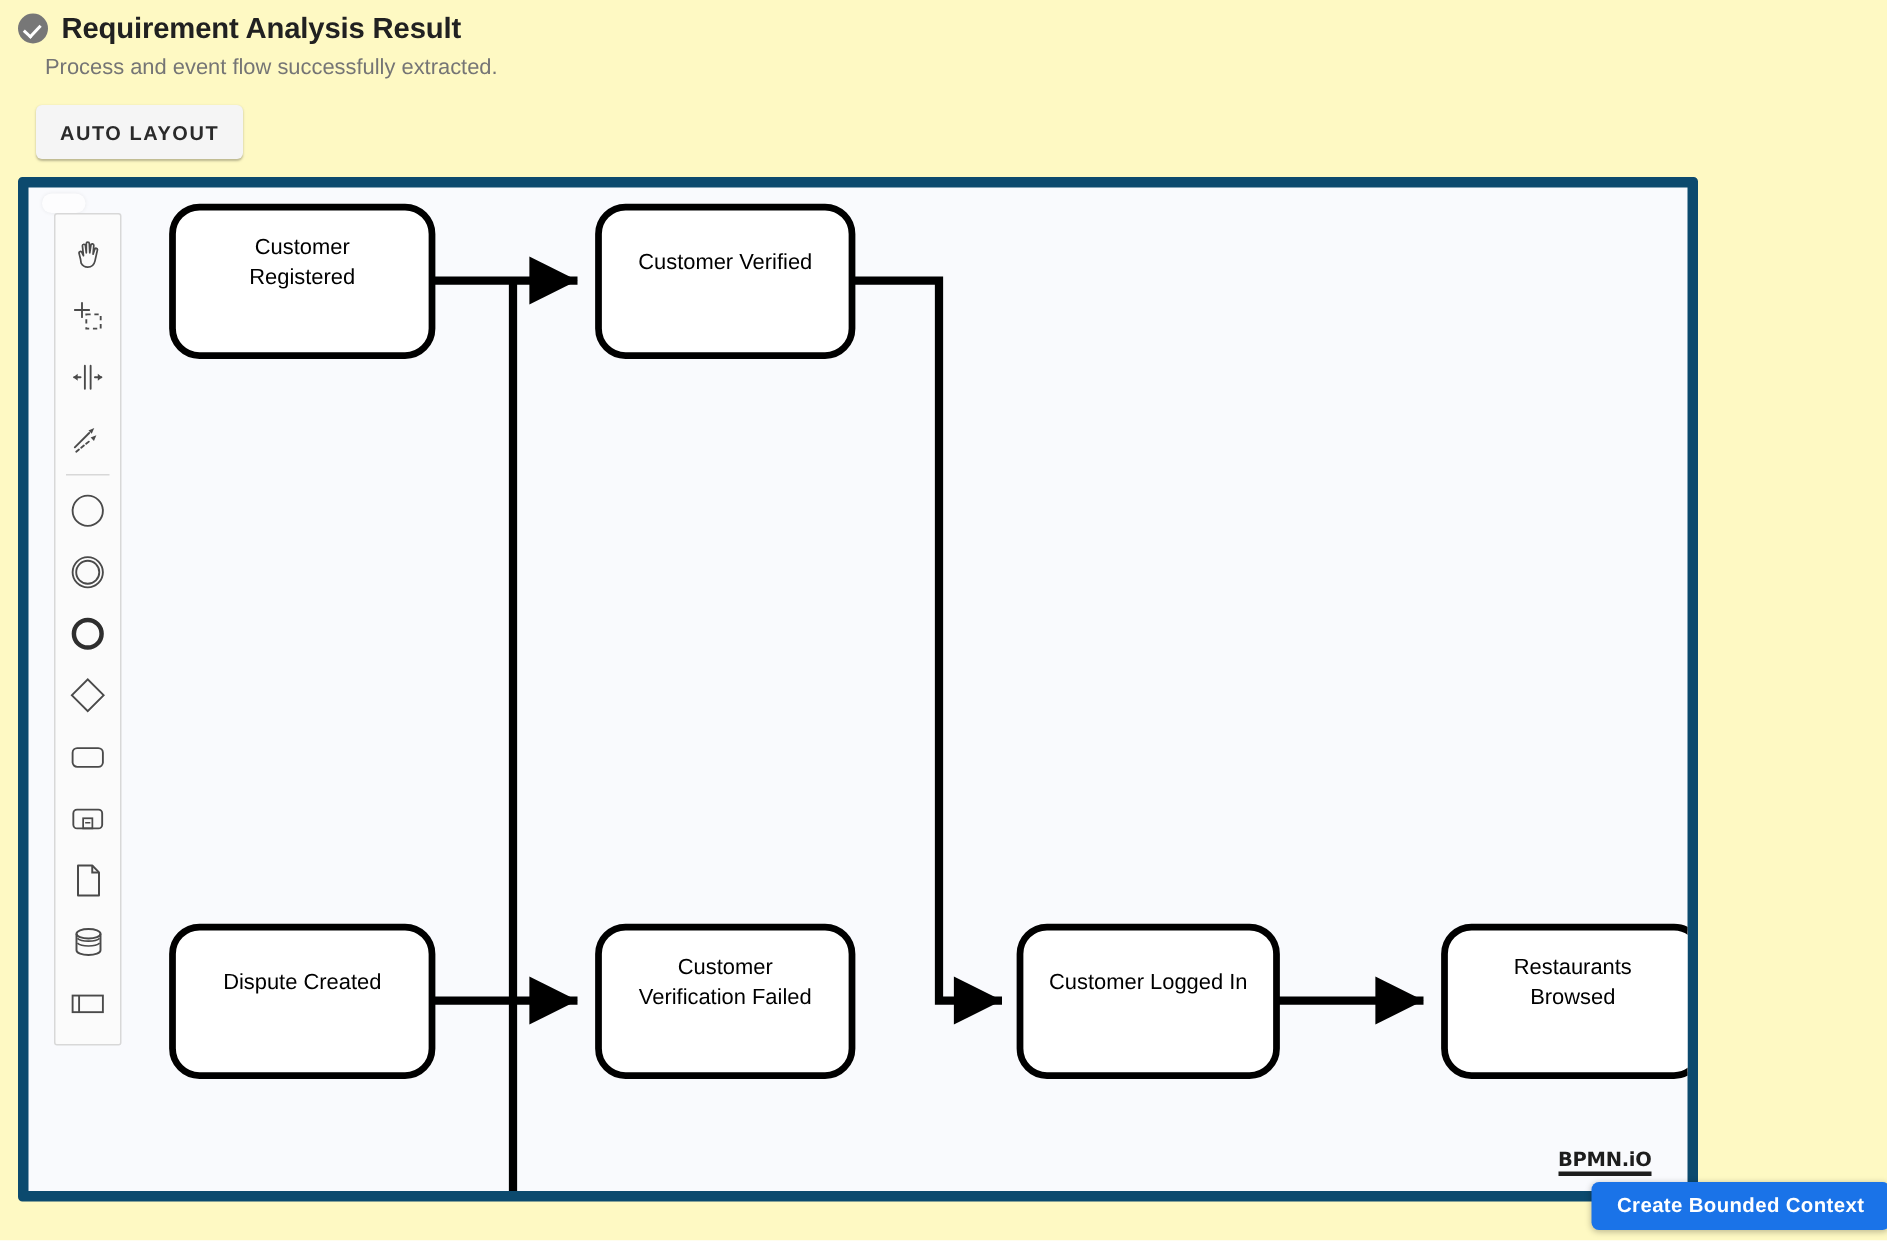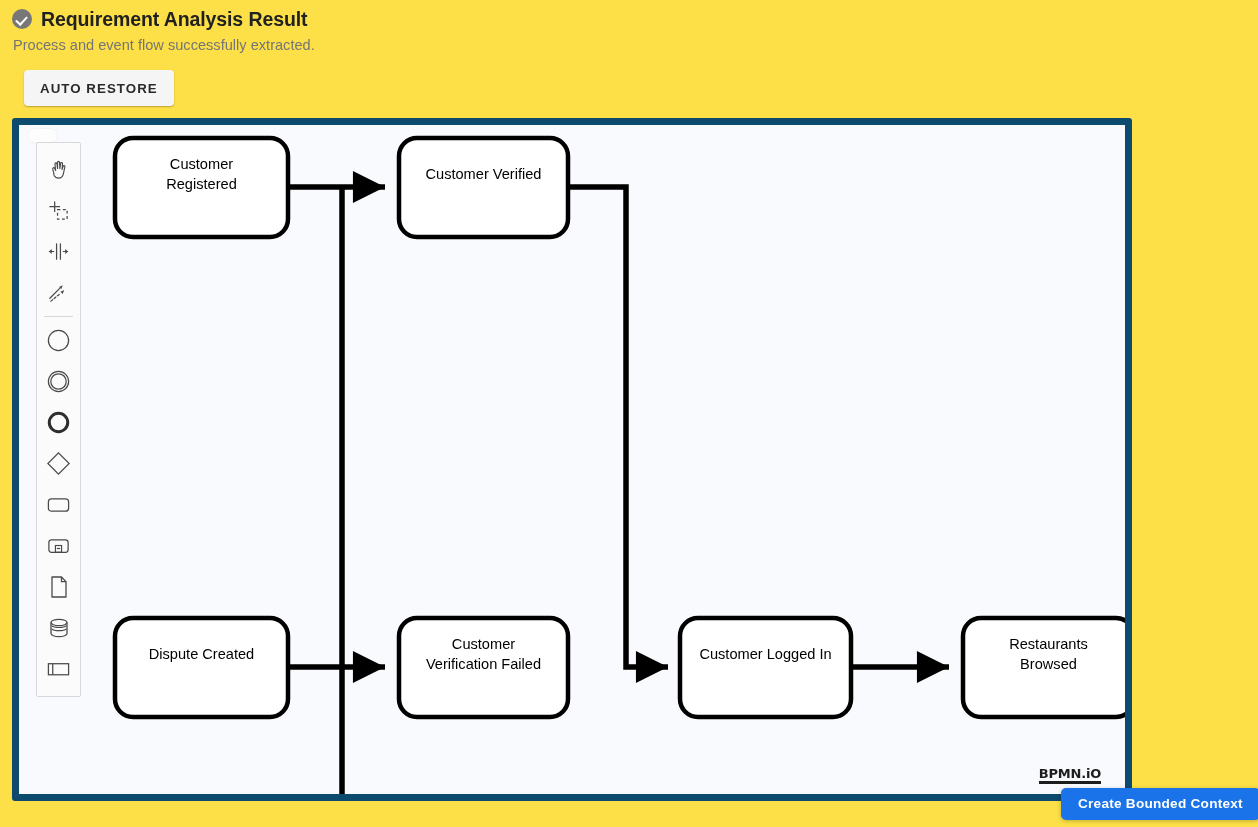--- a/index.html
+++ b/index.html
@@ -4,21 +4,21 @@
 <title>Requirement Analysis Result</title>
 <style>
   * { box-sizing: border-box; }
   html, body {
     margin: 0; padding: 0;
     width: 1258px; height: 827px;
     background: #ffffff;
     font-family: "Liberation Sans", sans-serif;
     overflow: hidden;
   }
-  .page { position: relative; width: 1258px; height: 827px; background:#fde047; }
+  .page { position: relative; width: 1258px; height: 827px; background:#fef9c3; }
 
   
   .header { padding: 8px 0 0 12px; }
   .title-row { display: flex; align-items: center; gap: 9px; }
   .check-icon {
     width: 20px; height: 20px; flex: 0 0 20px;
     border-radius: 50%; background: #777777;
     position: relative;
   }
   .check-icon::after {
@@ -28,21 +28,21 @@
     width: 5px; height: 9px;
     border: solid #ffffff;
     border-width: 0 2px 2px 0;
     transform: rotate(43deg);
   }
   .page-title {
     font-size: 19.5px; font-weight: bold; color: #212121;
     letter-spacing: -0.1px; line-height: 22px;
   }
   .subtitle {
-    margin: 6px 0 0 1px;
+    margin: 6px 0 0 18px;
     font-size: 14.6px; color: #757575; line-height: 18px;
   }
 
   
   .toolbar { margin: 16px 0 0 12px; display: flex; gap: 10px; }
   .tb-btn {
     background: #f5f5f5;
     border: none;
     border-radius: 4px;
     color: #2a2a2a;
@@ -136,21 +136,21 @@
 <div class="page">
 
   <div class="header">
     <div class="title-row">
       <span class="check-icon"></span>
       <span class="page-title">Requirement Analysis Result</span>
     </div>
     <div class="subtitle">Process and event flow successfully extracted.</div>
 
     <div class="toolbar">
-      <button class="tb-btn">AUTO RESTORE</button>
+      <button class="tb-btn">AUTO LAYOUT</button>
     </div>
   </div>
 
   <div class="canvas-wrap">
 
     <div class="canvas-pill"></div>
 
     <svg class="diagram" viewBox="0 0 1234 683">
       <defs>
         <marker id="arrowhead" viewBox="0 0 12 12" refX="11" refY="6" markerWidth="7" markerHeight="7" orient="auto-start-reverse" markerUnits="strokeWidth">

